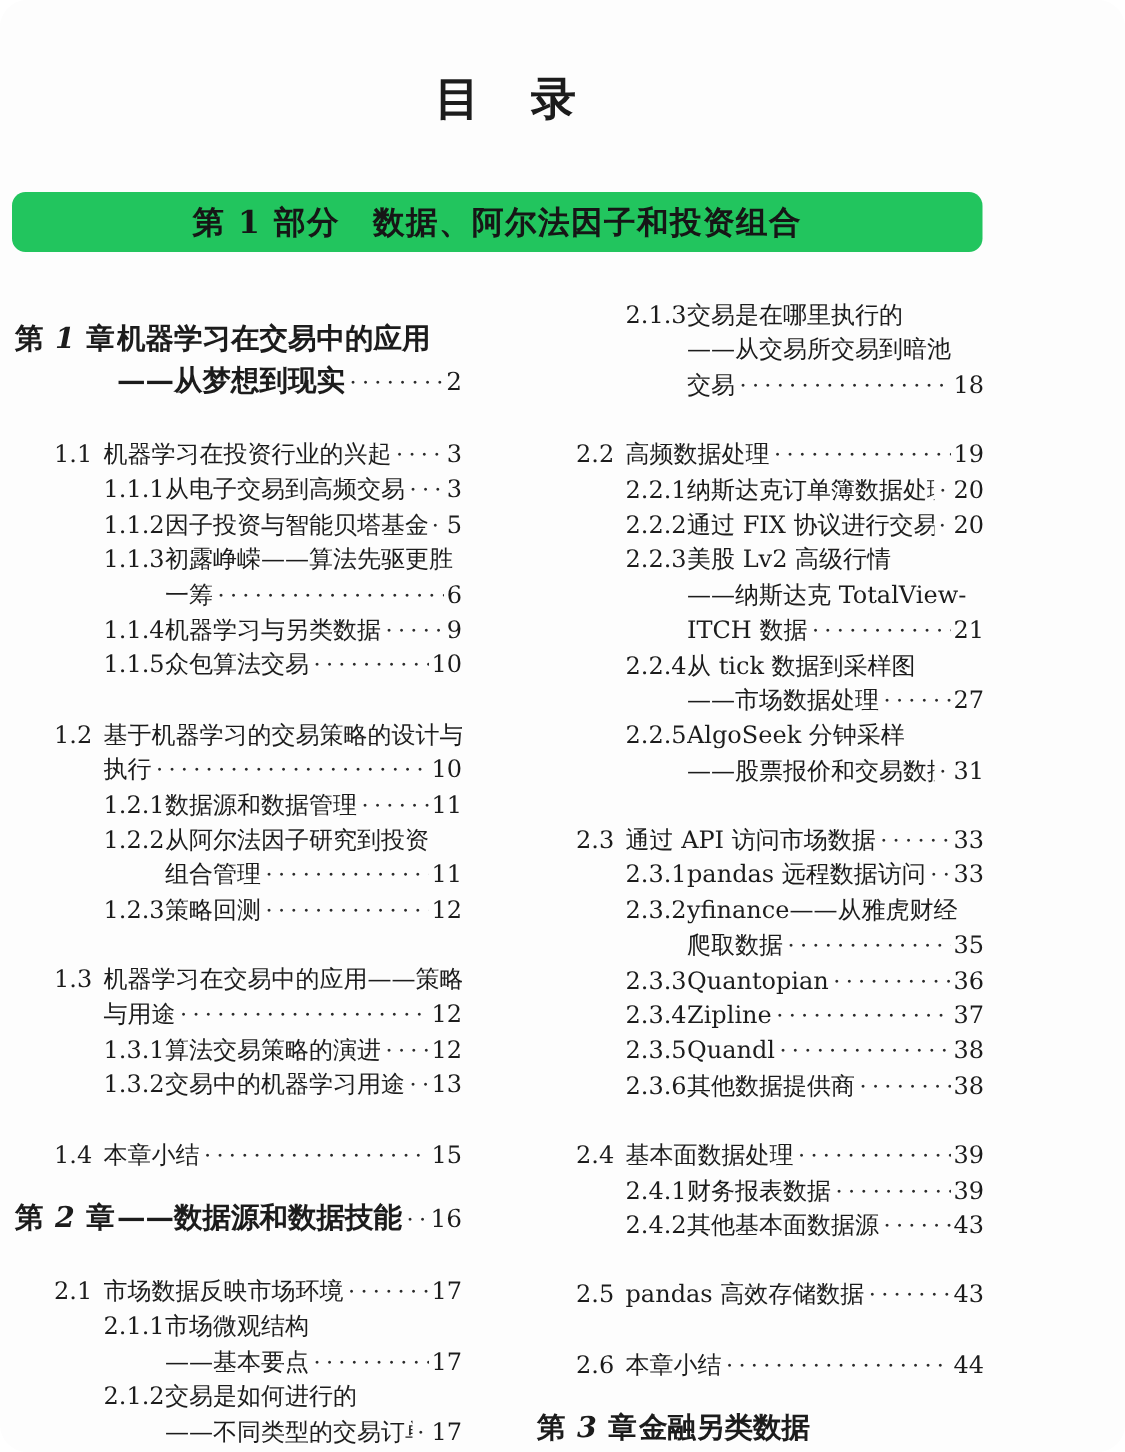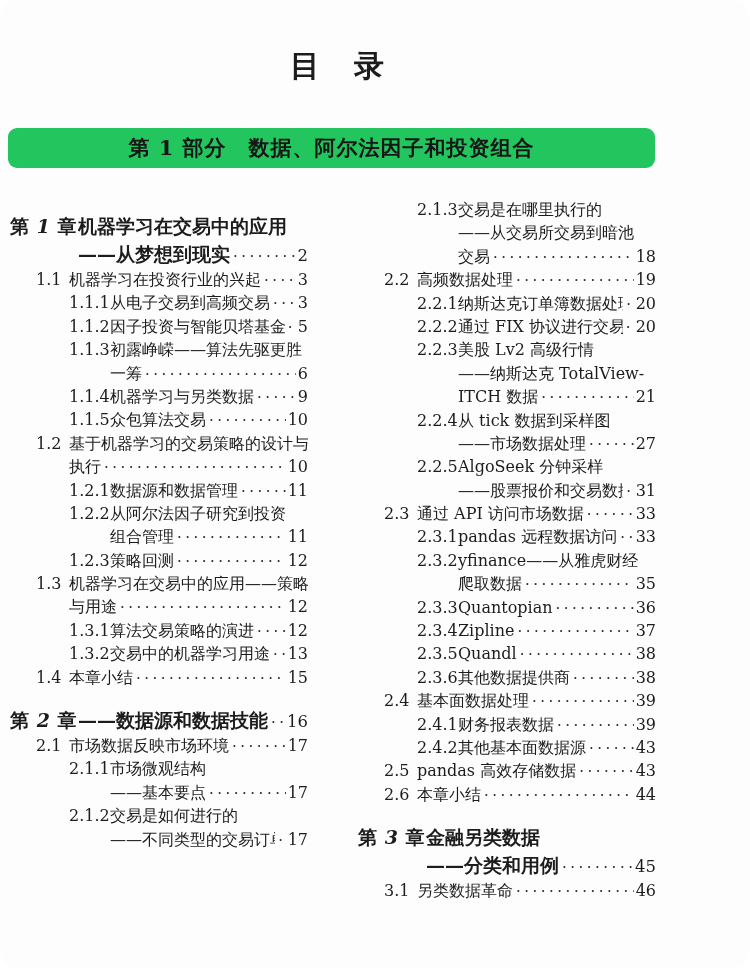--- a/index.html
+++ b/index.html
@@ -24,21 +24,21 @@
   .entry{position:relative;}
   .entry .num{position:absolute;top:0;left:0;white-space:nowrap;}
   .line{display:flex;align-items:baseline;height:23.4px;line-height:23.4px;font-size:16px;}
   .text{white-space:nowrap;flex:0 1 auto;overflow:hidden;}
   .dots{
     flex:1 1 8px;min-width:0;overflow:hidden;white-space:nowrap;
     font-size:15px;letter-spacing:3.5px;color:#2a2a2a;margin-left:3px;margin-right:2px;
   }
   .pagenum{flex:0 0 auto;font-size:16px;}
 
-  .section{padding-left:59px;}
+  .section{padding-left:59px;margin-top:23px;}
   .section .num{left:26px;font-size:16px;line-height:23.4px;}
   .subsection{padding-left:100px;}
   .subsection .num{left:59px;font-size:16px;line-height:23.4px;}
 
   .chapter{padding-left:68px;}
   .chapter:not(:first-child){margin-top:17px;}
   .chapter .line{height:28px;line-height:28px;font-size:19px;}
   .chapter .num{font-size:19px;line-height:28px;font-weight:bold;}
   .chapter .num i{font-style:italic;padding:0 1px;}
   .chapter .text{font-weight:bold;}

